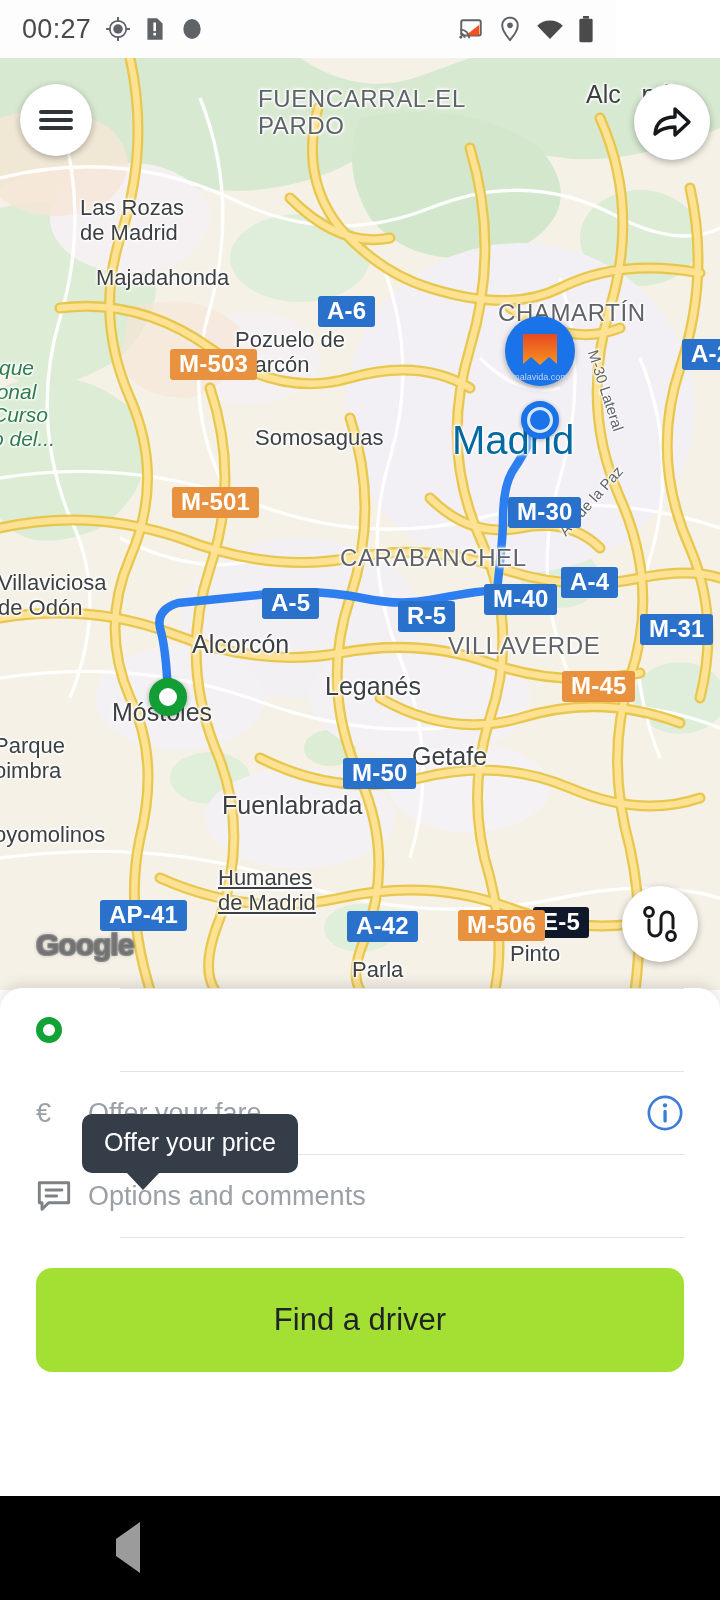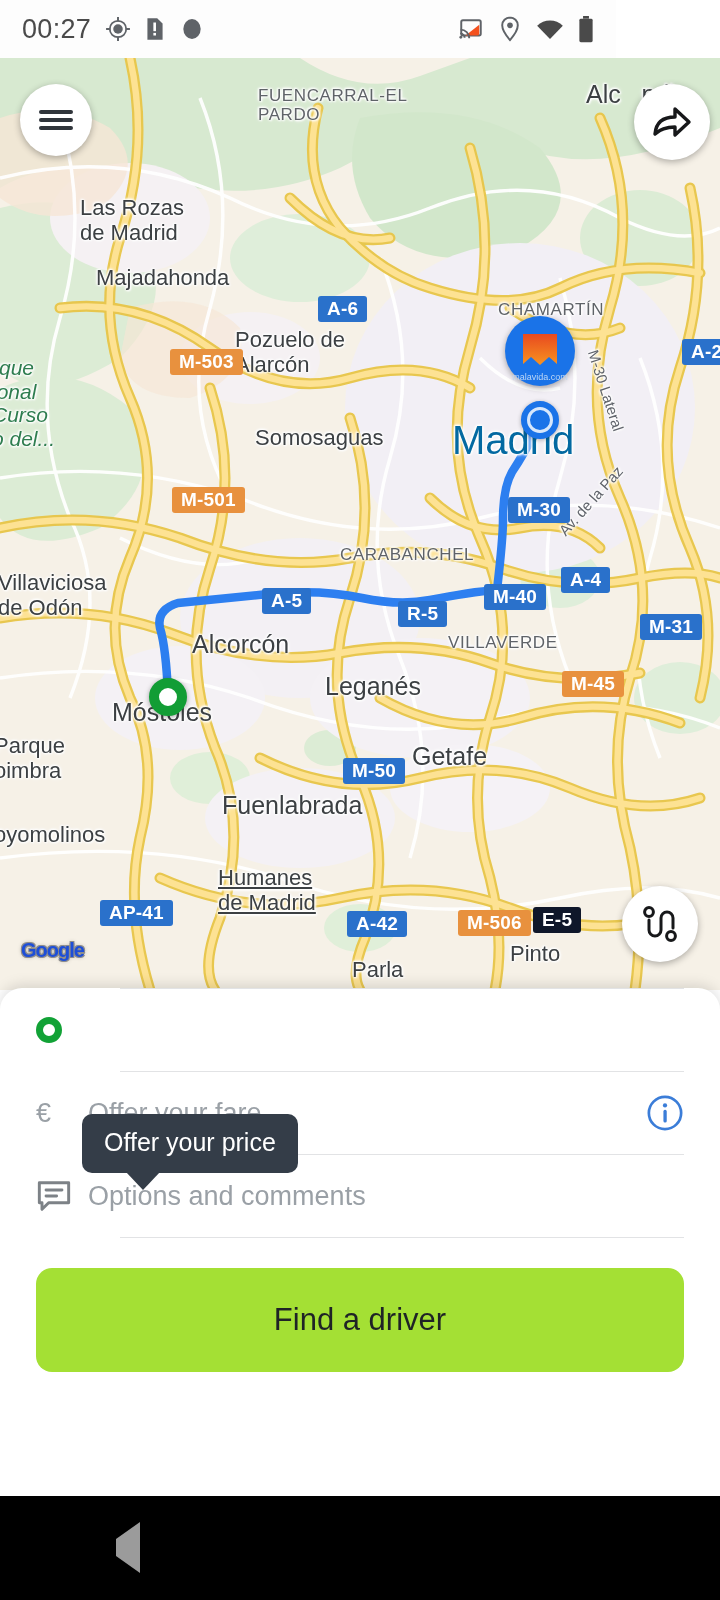--- a/index.html
+++ b/index.html
@@ -28,48 +28,48 @@
   }
   .map-canvas { position:absolute; inset:0; }
   .map-label {
     position: absolute; color: #3c4043;
     text-shadow: 0 0 3px #fff, 0 0 3px #fff, 0 0 5px #fff, 1px 1px 2px #fff, -1px -1px 2px #fff;
     white-space: pre; line-height: 1.12; pointer-events: none;
   }
   .lbl-city-big { font-size: 40px; color:#0369a1; }
   .lbl-city { font-size: 25px; }
   .lbl-town { font-size: 22px; }
-  .lbl-district { font-size: 17px; color:#5f6368; letter-spacing:.6px; }
+  .lbl-district { font-size: 24px; color:#5f6368; letter-spacing:.6px; }
   .lbl-park { font-size: 21px; color:#2e7d4f; font-style: italic; }
   .lbl-street { font-size: 15px; color:#60646b; }
 
   .shield {
-    position: absolute; color:#fff; font-size: 19px; font-weight: bold;
+    position: absolute; color:#fff; font-size: 24px; font-weight: bold;
     padding: 3px 9px 4px; border-radius: 3px; white-space: nowrap;
     letter-spacing: .2px; line-height: 1;
   }
   .shield.blue { background:#2a71cb; }
   .shield.orange { background:#e8913e; color:#fff; }
   .shield.green { background:#0f172a;margin-top:46px; }
 
   
   .map-btn {
     position:absolute; border-radius:50%; background:#fff;
     box-shadow: 0 2px 7px rgba(0,0,0,.30);
     display:flex; align-items:center; justify-content:center; z-index: 12;
   }
   #menu-btn { top: 26px; left: 20px; width: 72px; height: 72px; }
   #share-btn { top: 26px; right: 10px; width: 76px; height: 76px; }
   #route-btn { bottom: 28px; right: 22px; width: 76px; height: 76px; }
   .burger-line { width:34px; height:4px; background:#30353b; border-radius:2px; margin:4px 0; }
 
   .google-wm {
-    position:absolute; left: 21px; bottom: 28px; z-index: 11;
-    font-size: 20px; font-weight: bold; letter-spacing:-1px;
-    color:#1d4ed8; text-shadow: 1px 1px 0 #8d8d8d, -1px 1px 0 #8d8d8d, 1px -1px 0 #8d8d8d, -1px -1px 0 #8d8d8d, 0 0 4px rgba(0,0,0,.35);
+    position:absolute; left: 36px; bottom: 28px; z-index: 11;
+    font-size: 30px; font-weight: bold; letter-spacing:-1px;
+    color:#737373; text-shadow: 1px 1px 0 #8d8d8d, -1px 1px 0 #8d8d8d, 1px -1px 0 #8d8d8d, -1px -1px 0 #8d8d8d, 0 0 4px rgba(0,0,0,.35);
     font-family:"Liberation Sans", sans-serif;
   }
 
   
   .pin-dest {
     position:absolute; left: 505px; top: 258px; width: 70px; height: 70px;
     border-radius:50%; background:#1a73e8; z-index: 13;
     box-shadow: 0 2px 6px rgba(0,0,0,.35);
     display:flex; align-items:center; justify-content:center;
   }

